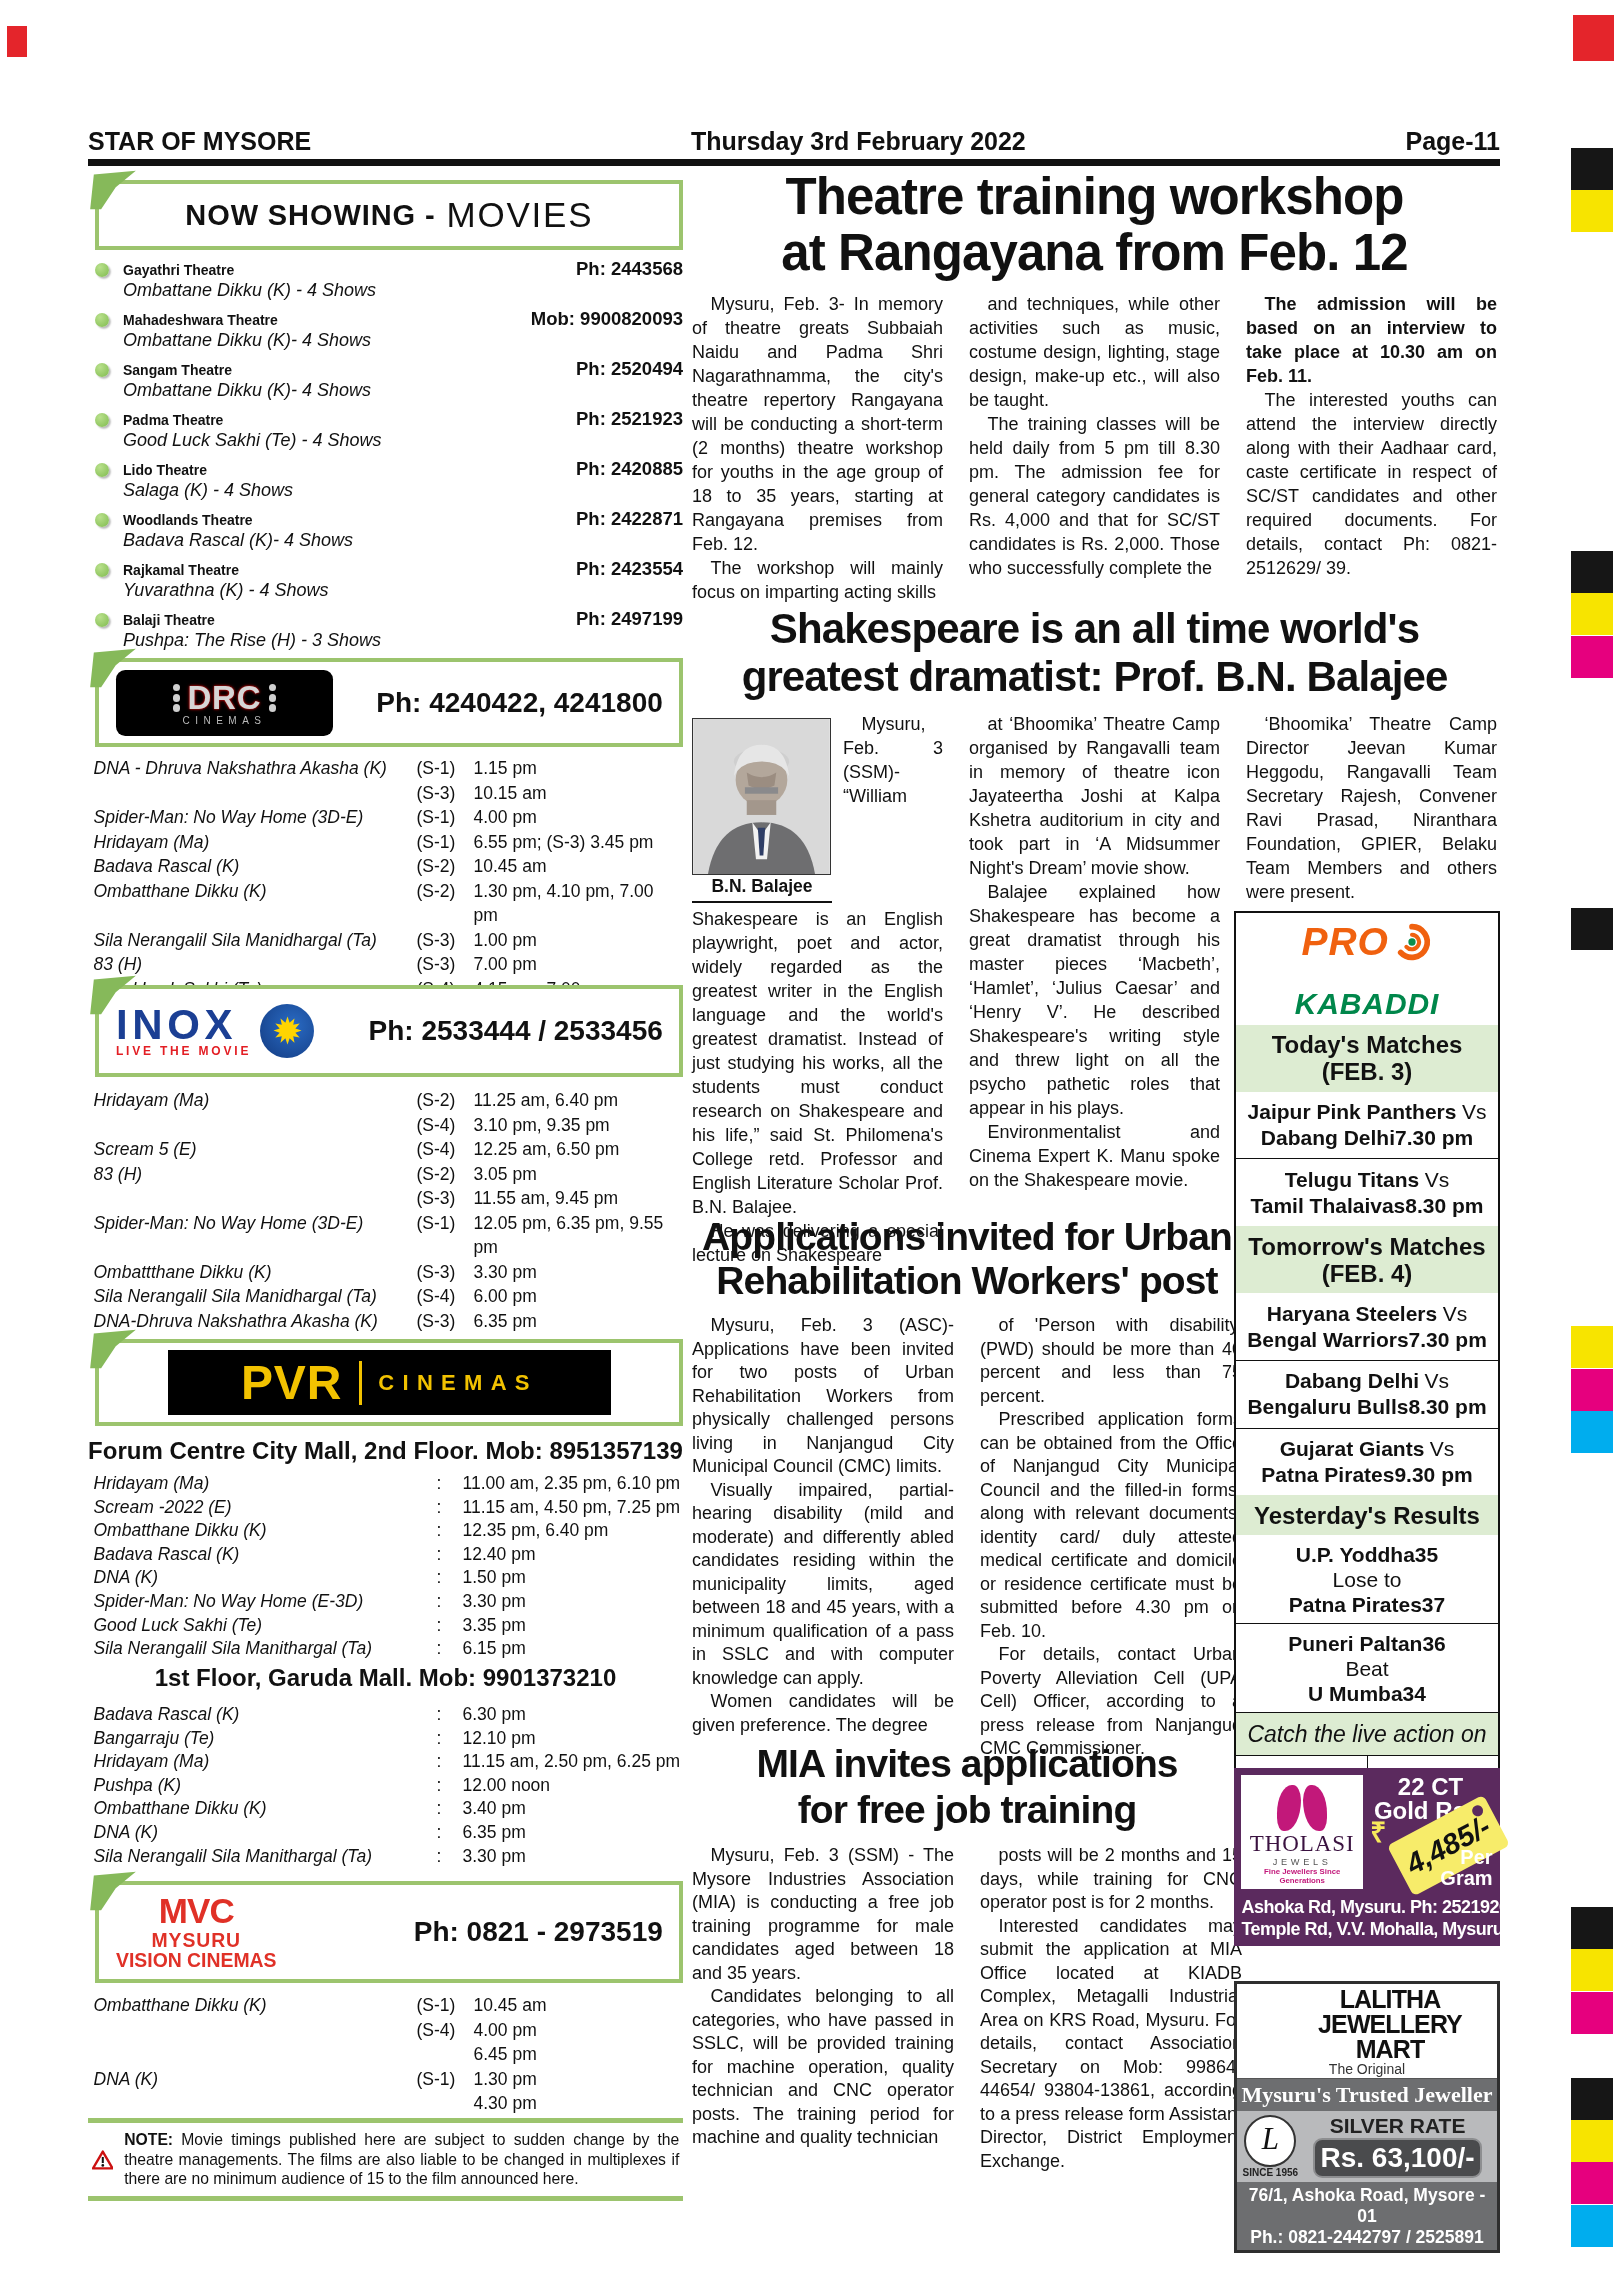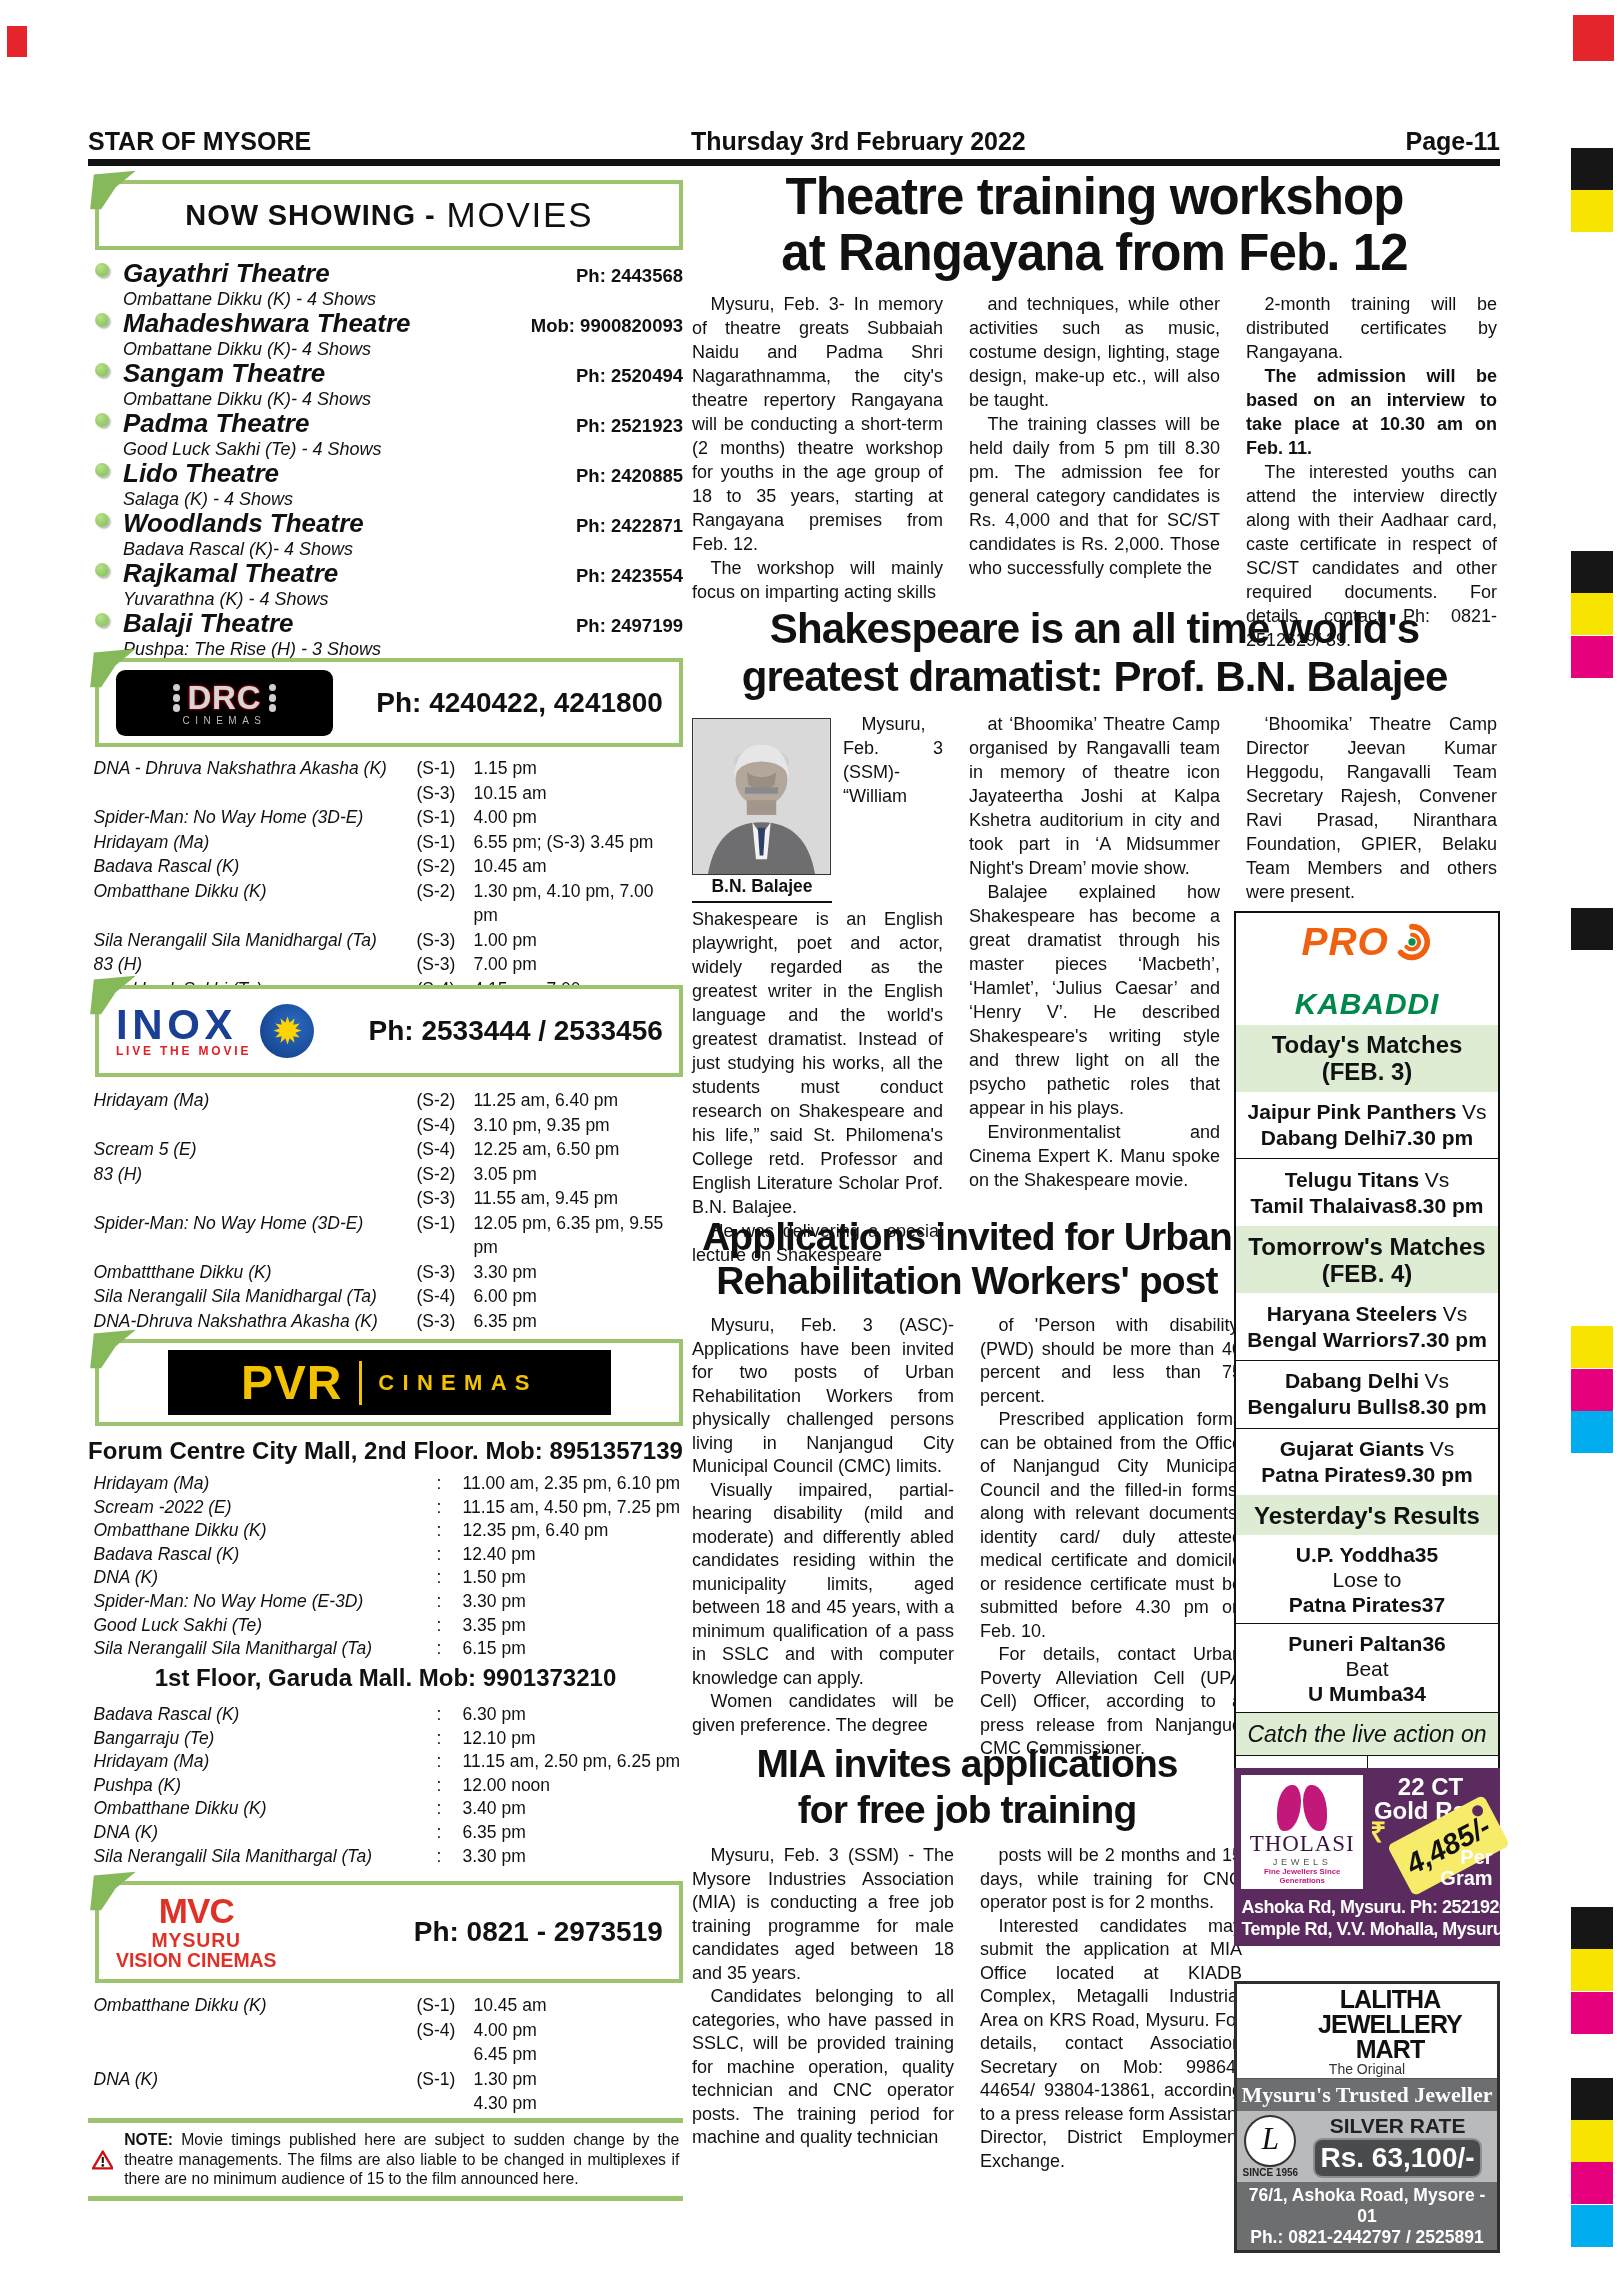--- a/index.html
+++ b/index.html
@@ -15,21 +15,21 @@
   
   #leftcol{position:absolute;left:88px;top:180px;width:595px;height:2044px;}
   .ns-box{left:7.4px;top:0;width:588px;height:70px;display:flex;align-items:center;justify-content:center;gap:11px;}
   .ns-strong{font-weight:800;font-size:29px;letter-spacing:0.9px;}
   .ns-light{font-weight:400;font-size:35px;letter-spacing:1.8px;}
   #theatres{position:absolute;left:0;top:78px;width:595px;}
   .theatre{position:relative;padding-left:35px;height:50px;}
   .bullet{position:absolute;left:6.5px;top:4.6px;width:14.8px;height:14.8px;border-radius:50%;
           background:radial-gradient(circle at 35% 30%,#b9e18c,#7fba4e);box-shadow:1.8px 1.8px 1.8px rgba(0,0,0,.28);}
   .t-row1{display:flex;justify-content:space-between;align-items:baseline;}
-  .t-name{font-size:26px;font-weight:700;font-style:italic;}
+  .t-name{font-size:14px;font-weight:700;}
   .t-phone{font-weight:700;font-size:18.5px;}
   .t-film{font-style:italic;font-size:18px;}
   .logo-box{display:flex;align-items:center;justify-content:space-between;padding:0 16.6px;}
   .box-phone{font-weight:700;font-size:28px;}
   
   #drc-box{left:7.4px;top:478px;width:588px;height:89px;}
   .drc-logo{width:217px;height:66px;background:#000;border-radius:9.2px;display:flex;flex-direction:column;
             align-items:center;justify-content:center;}
   .drc-row{display:flex;align-items:center;gap:7.4px;}
   .drc-dots{display:flex;flex-direction:column;gap:2.8px;}
@@ -517,21 +517,20 @@
     <div class="cols">
       <div class="col">
           <p class="para">Mysuru, Feb. 3- In memory of theatre greats Subbaiah Naidu and Padma Shri Nagarathnamma, the city's theatre repertory Rangayana will be conducting a short-term (2 months) theatre workshop for youths in the age group of 18 to 35 years, starting at Rangayana premises from Feb. 12.</p>
           <p class="para">The workshop will mainly focus on imparting acting skills</p>
         </div>
       <div class="col">
           <p class="para">and techniques, while other activities such as music, costume design, lighting, stage design, make-up etc., will also be taught.</p>
           <p class="para">The training classes will be held daily from 5 pm till 8.30 pm. The admission fee for general category candidates is Rs. 4,000 and that for SC/ST candidates is Rs. 2,000. Those who successfully complete the</p>
         </div>
       <div class="col">
-          <p class="para">2-month training will be distributed certificates by Rangayana.</p>
           <p class="para bold">The admission will be based on an interview to take place at 10.30 am on Feb. 11.</p>
           <p class="para">The interested youths can attend the interview directly along with their Aadhaar card, caste certificate in respect of SC/ST candidates and other required documents. For details, contact Ph: 0821-2512629/ 39.</p>
         </div>
     </div>
   </div>
 
   <div class="article" id="a2">
     <div class="a-title">
       <div>Shakespeare is an all time world's</div>
         <div>greatest dramatist: Prof. B.N. Balajee</div>

